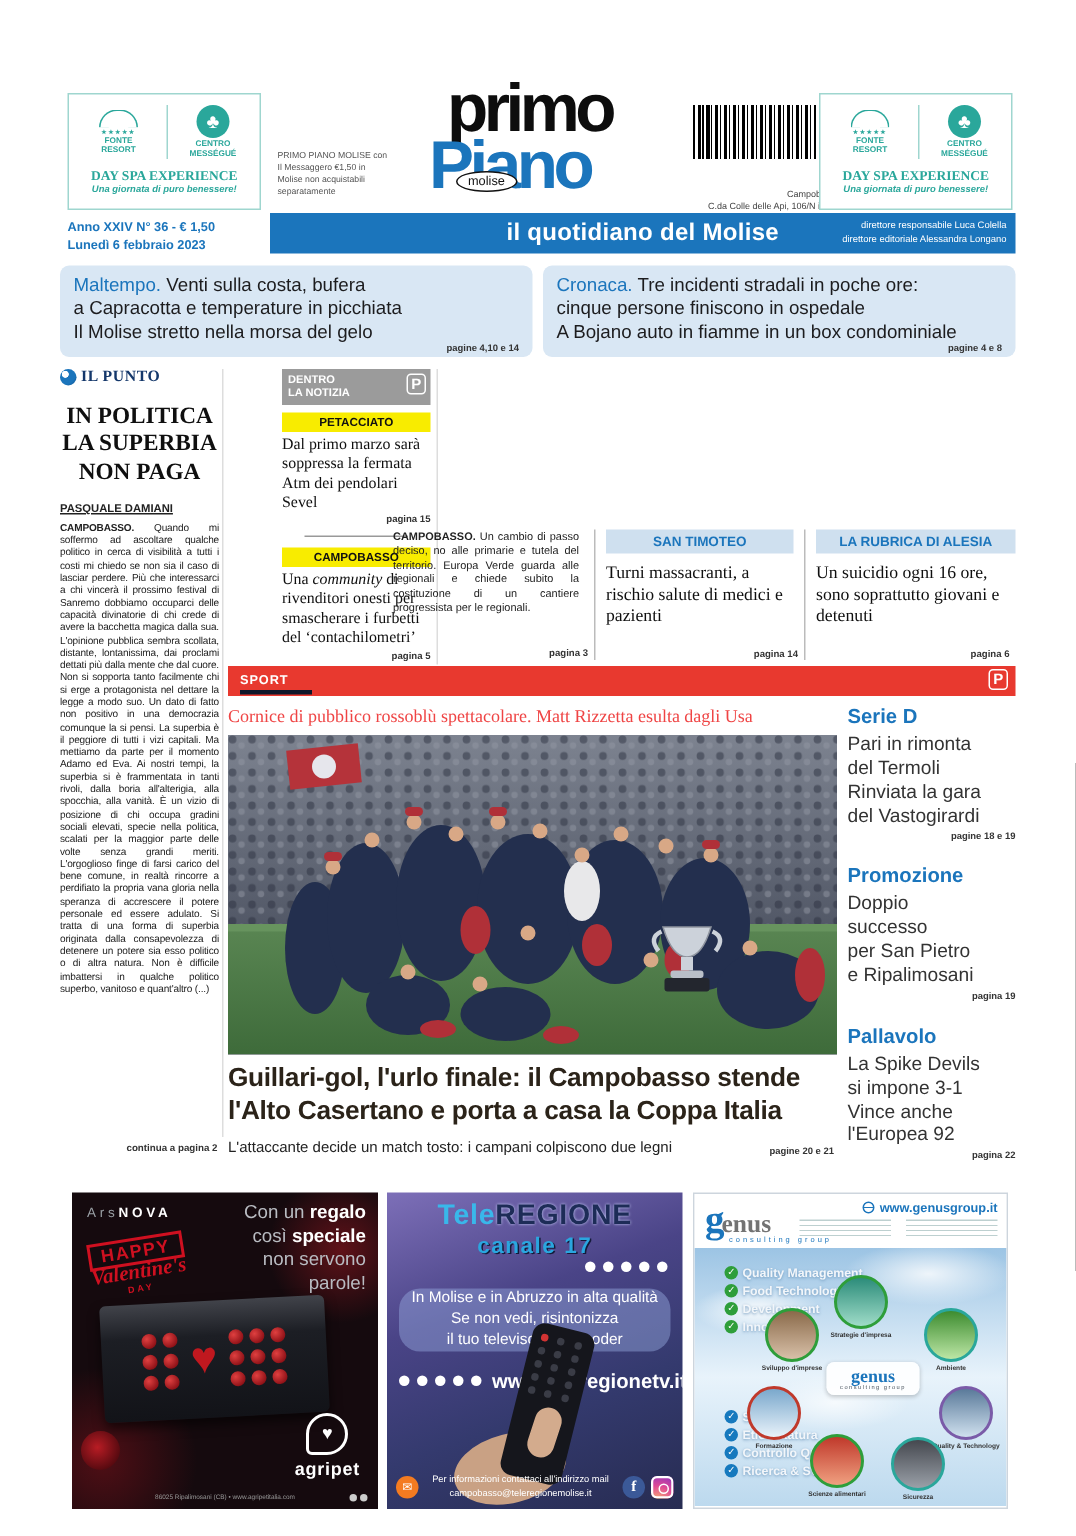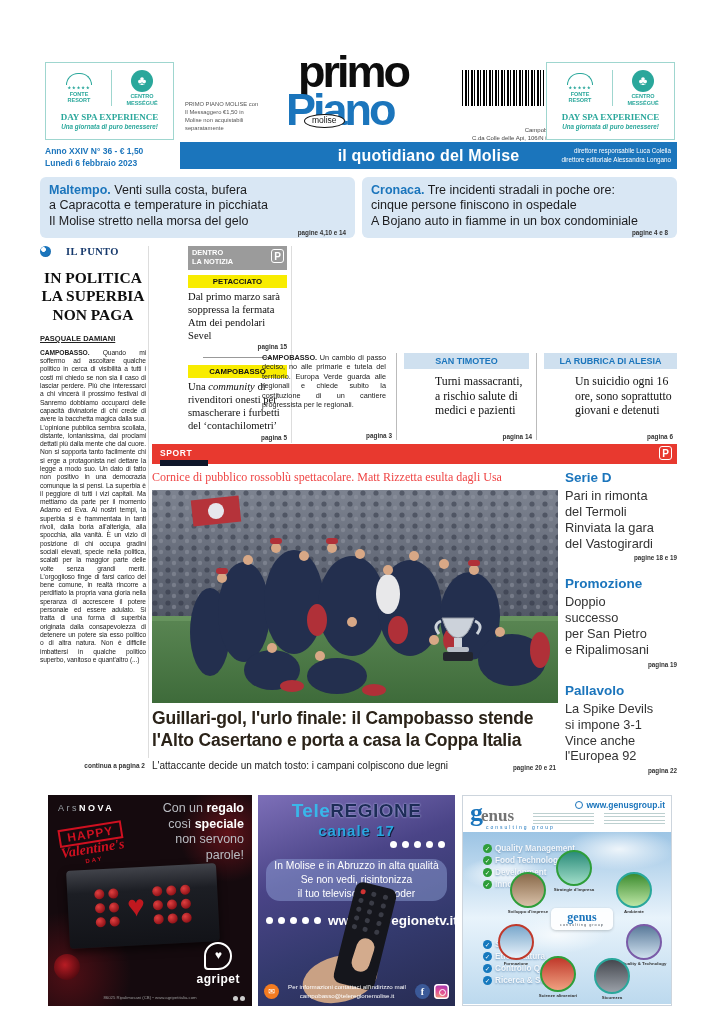--- a/index.html
+++ b/index.html
@@ -37,27 +37,27 @@
   .issue{position:absolute;left:45px;top:145px;color:#1b75bc;font-weight:bold;font-size:8.5px;line-height:1.45;}
   .tagband{position:absolute;left:180px;top:142px;width:497px;height:27px;background:#1b75bc;}
   .tagline{color:#fff;font-weight:bold;font-size:16px;text-align:center;line-height:27px;letter-spacing:.2px;}
   .directors{position:absolute;right:6px;top:5px;text-align:right;color:#fff;font-size:6.3px;line-height:1.4;}
 
   
   .top-box{position:absolute;top:177px;width:315px;height:61px;background:#d9e7f4;border-radius:6px;
            padding:6px 9px;box-sizing:border-box;}
   .top-box.b1{left:40px;} .top-box.b2{left:362px;}
   .top-box .txt{font-size:12.5px;line-height:1.22;color:#1c1c1e;}
-  .top-box .kick{color:#1b75bc;font-weight:bold;}
+  .top-box .kick{color:#1b75bc;font-weight:normal;}
   .top-box .pages{position:absolute;right:9px;bottom:2px;font-size:6.3px;font-weight:bold;color:#333;}
 
   
   .ilpunto{position:absolute;left:40px;top:246px;width:109px;height:512px;border-right:1px solid #ddd;
            padding-right:2px;box-sizing:border-box;overflow:hidden;}
-  .ilp-head{display:flex;align-items:center;gap:15px;}
+  .ilp-head{display:flex;align-items:center;gap:3px;}
   .globe-icon{width:11px;height:11px;border-radius:50%;
               background:radial-gradient(circle at 32% 32%,#fff 0 20%,#1b75bc 24% 62%,#0e4d86 100%);}
   .ilp-label{font-family:"Liberation Serif",serif;font-weight:bold;font-size:10.5px;color:#15386b;letter-spacing:.4px;}
   .ilp-title{font-family:"Liberation Serif",serif;font-weight:bold;font-size:15.5px;text-align:center;
              line-height:1.18;margin:12px 0 10px;color:#0f0f0f;}
   .ilp-author{font-size:7.5px;font-weight:bold;text-decoration:underline;color:#222;margin-bottom:6px;}
   .ilp-body{font-size:6.7px;line-height:1.24;text-align:justify;color:#222;letter-spacing:-.1px;}
   .continua{position:absolute;left:40px;top:762px;width:105px;text-align:right;font-size:6.5px;font-weight:bold;color:#333;}
 
   
@@ -76,26 +76,26 @@
   .mainstory{position:absolute;left:262px;top:246px;width:415px;}
   .kicker{font-family:"Liberation Serif",serif;font-size:9.5px;color:#1c1c1c;margin-bottom:3px;}
   .headline{font-size:30px;font-weight:bold;color:#30281f;line-height:1.13;letter-spacing:-.5px;}
   .subcols{position:absolute;left:262px;top:353px;width:415px;height:87px;display:flex;}
   .subcol{position:relative;box-sizing:border-box;}
   .subcol .page-ref{position:absolute;right:4px;bottom:0;font-size:6.4px;font-weight:bold;color:#333;}
   .sc1{width:134px;padding-right:10px;font-size:7.3px;line-height:1.3;text-align:justify;color:#222;}
   .sc2{width:140px;border-left:1px solid #bbb;padding:0 7px;}
   .sc3{flex:1;border-left:1px solid #bbb;padding-left:7px;}
   .sc-head{background:#cfe0ef;color:#1b75bc;font-weight:bold;font-size:9px;text-align:center;padding:3px 0;margin-bottom:5px;}
-  .sc-text{font-family:"Liberation Serif",serif;font-size:11.8px;line-height:1.25;color:#0f0f0f;margin-left:31px;}
+  .sc-text{font-family:"Liberation Serif",serif;font-size:11.8px;line-height:1.25;color:#0f0f0f;}
 
   
   .sportband{position:absolute;left:152px;top:444px;width:525px;height:20px;background:#e8392f;}
   .sport-label{position:absolute;left:8px;top:4px;color:#fff;font-weight:bold;font-size:8.5px;letter-spacing:.6px;
-               border-bottom:6px solid #0f172a;padding:0 16px 2px 0;}
+               border-bottom:3px solid #0f172a;padding:0 16px 2px 0;}
   .sportband .p-badge{border-color:#fff;top:2px;right:5px;}
   .sport-caption{position:absolute;left:152px;top:470px;width:404px;font-family:"Liberation Serif",serif;
                  font-size:12px;color:#ef4444;}
   .photo{position:absolute;left:152px;top:490px;width:406px;height:213px;background:#556;}
   .photo svg{display:block;}
   .sideitems{position:absolute;left:565px;top:470px;width:112px;}
   .side-item{margin-bottom:15px;}
   .side-title{color:#1b75bc;font-weight:bold;font-size:13.5px;margin-bottom:3px;}
   .side-lines{font-size:12.8px;color:#333;line-height:1.24;}
   .side-page{text-align:right;font-size:6.3px;font-weight:bold;color:#333;margin-top:3px;}

